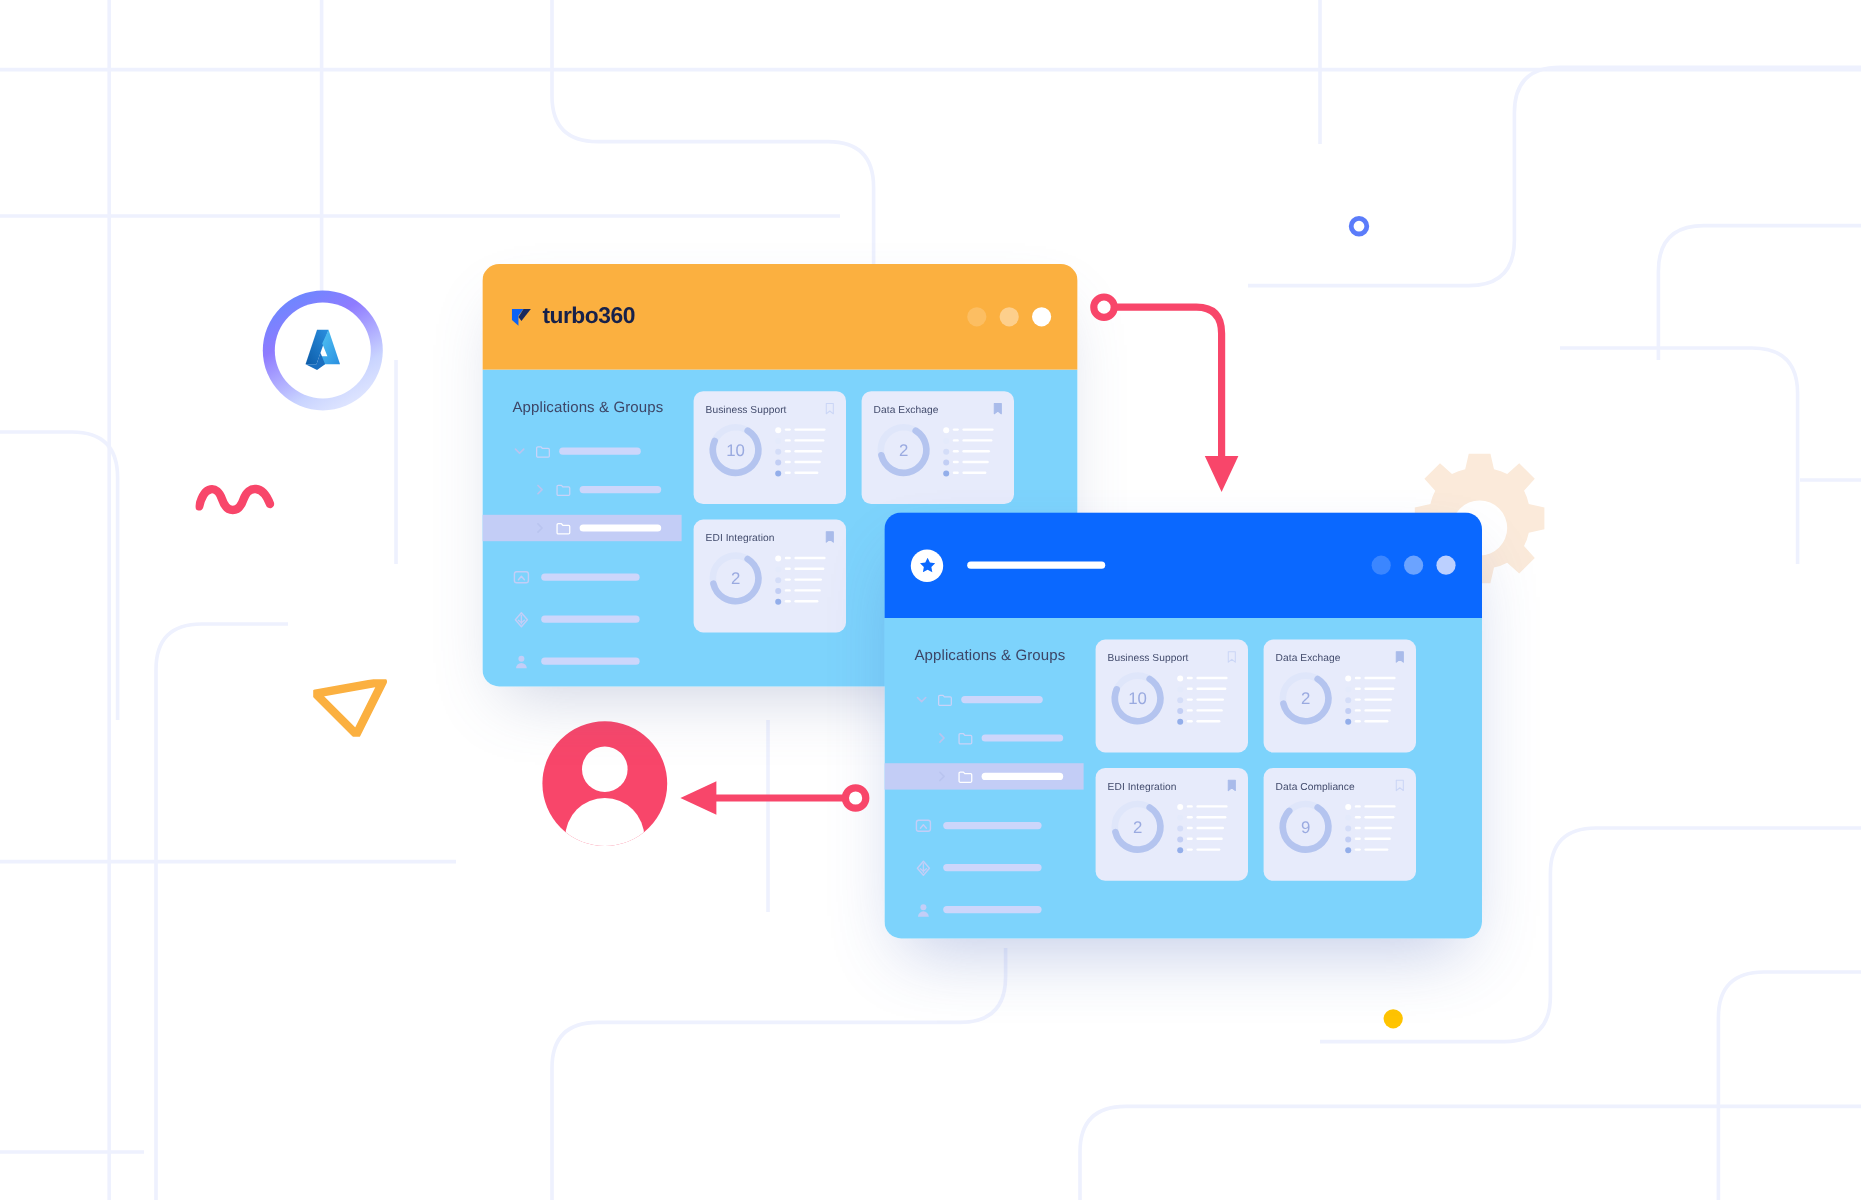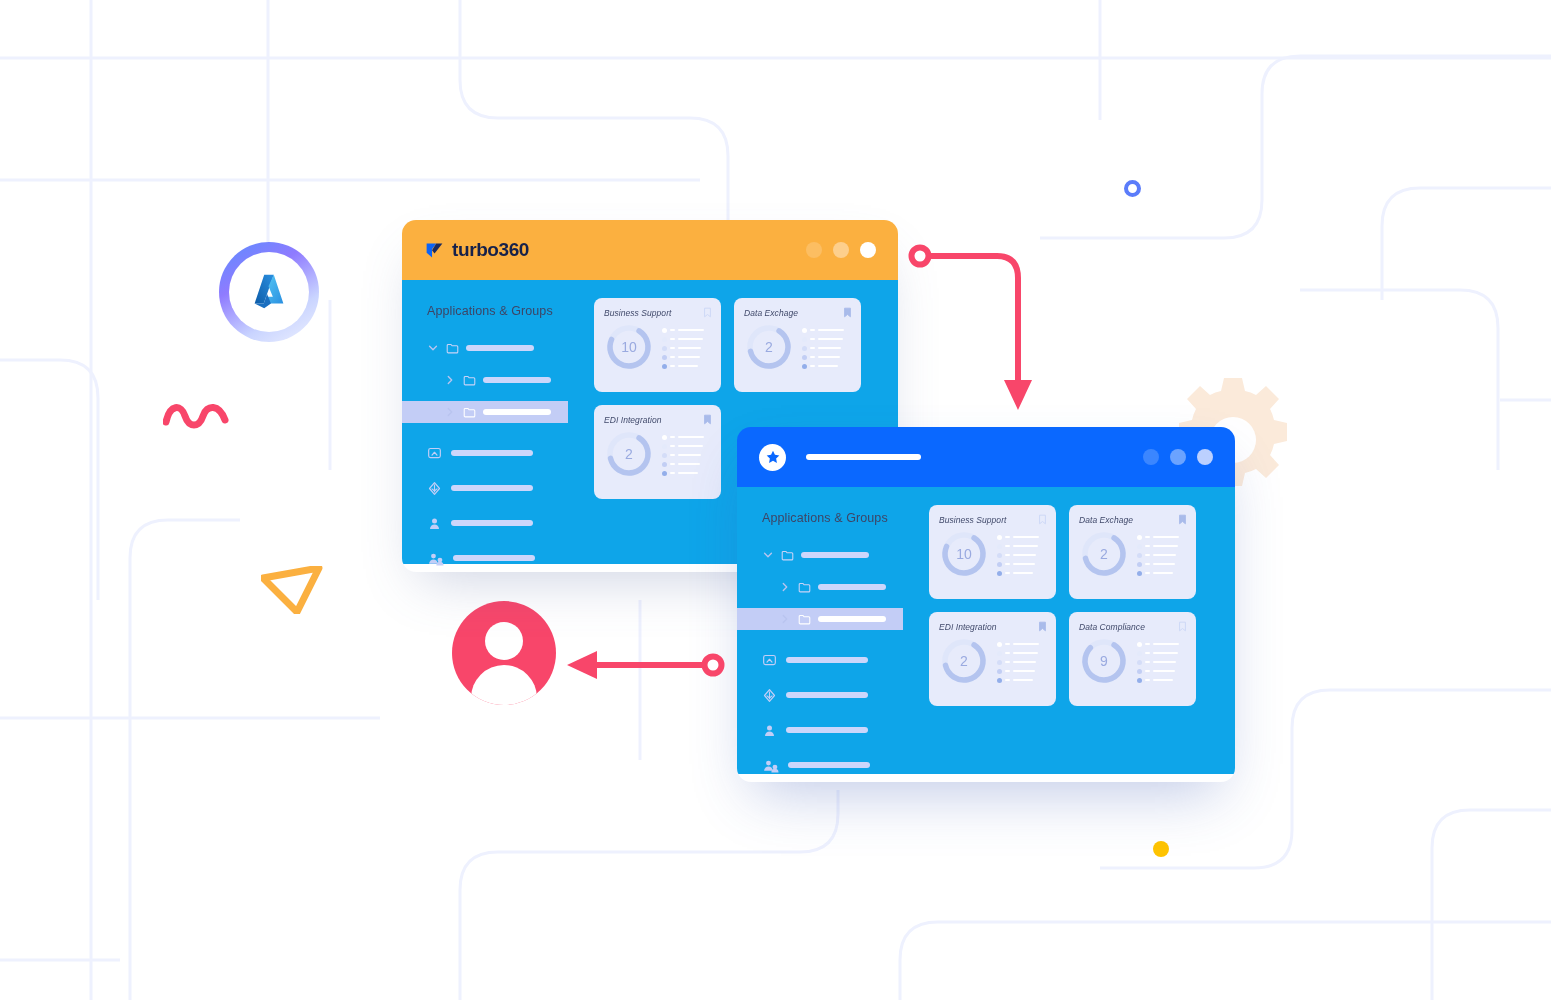--- a/index.html
+++ b/index.html
@@ -68,21 +68,21 @@
     z-index: 3;
     box-shadow: 0 24px 52px -18px rgba(90,105,160,0.30);
   }
   .win-blue {
     left: 737px; top: 427px; width: 498px; height: 355px;
     z-index: 5;
     box-shadow: 0 26px 56px -16px rgba(60,90,180,0.32);
   }
 
   .titlebar {
-    height: 60px; display: flex; align-items: center;
+    height: 88px; display: flex; align-items: center;
     padding: 0 22px; position: relative;
   }
   .titlebar.orange { background: #fbb040; }
   .titlebar.blue   { background: #0a68ff; }
 
   .brand { display: flex; align-items: center; gap: 7px; }
   .brand-name { font-size: 19px; font-weight: 700; color: #16214a; letter-spacing: -0.4px; }
 
   .star-badge {
     width: 27px; height: 27px; border-radius: 50%; background: #fff;
@@ -94,21 +94,21 @@
 
   .dots { position: absolute; right: 22px; top: 50%; transform: translateY(-50%); display: flex; gap: 11px; }
   .dot { width: 16px; height: 16px; border-radius: 50%; }
   .dots.orange .d1 { background: #fcbe62; }
   .dots.orange .d2 { background: #fdcf8c; }
   .dots.orange .d3 { background: #ffffff; }
   .dots.blue .d1 { background: #3b86ff; }
   .dots.blue .d2 { background: #6ba3ff; }
   .dots.blue .d3 { background: #bcd0ff; }
 
-  .win-body { background: #0ea5e9; height: calc(100% - 68px); display: flex; padding: 18px 0 0 0; gap: 16px; }
+  .win-body { background: #7dd3fc; height: calc(100% - 68px); display: flex; padding: 18px 0 0 0; }
 
   
   .sidebar { width: 166px; flex: none; padding-top: 6px; }
   .side-title {
     font-size: 12.5px; color: #3d4566; font-weight: 400;
     padding-left: 25px; margin-bottom: 19px; letter-spacing: 0.1px;
   }
   .tree-row {
     display: flex; align-items: center; height: 22px; gap: 7px;
     padding-left: 25px; margin-bottom: 10px;
@@ -123,21 +123,21 @@
     padding-left: 25px; height: 20px; margin-bottom: 15px;
   }
   .icon-row .stub { width: 82px; }
 
   
   .cards { flex: 1; padding: 0 18px 0 10px; display: flex; flex-wrap: wrap; gap: 13px; align-content: flex-start; }
   .card {
     width: 127px; height: 94px; border-radius: 8px;
     background: #e7ebfb; padding: 9px 9px 7px 10px; position: relative;
   }
-  .card-head { display: flex; align-items: flex-end; justify-content: space-between; font-style: italic; }
+  .card-head { display: flex; align-items: flex-end; justify-content: space-between; }
   .card-title { font-size: 8.5px; color: #414a6b; letter-spacing: 0.05px; white-space: nowrap; }
   .card-main { display: flex; align-items: center; margin-top: 4px; gap: 8px; }
   .donut-wrap { position: relative; width: 50px; height: 50px; flex: none; }
   .donut-val {
     position: absolute; inset: 0; display: flex; align-items: center; justify-content: center;
     font-size: 14px; color: #9aaae0; font-weight: 400;
   }
   .legend { display: flex; flex-direction: column; gap: 4px; padding-top: 2px; }
   .legend-row { display: flex; align-items: center; gap: 3px; }
   .lg-dot { width: 5px; height: 5px; border-radius: 50%; flex: none; }

